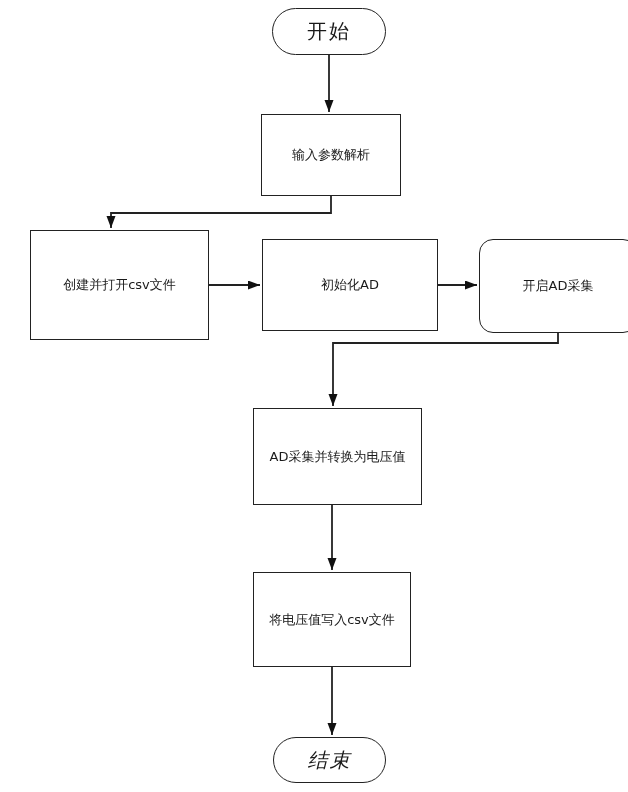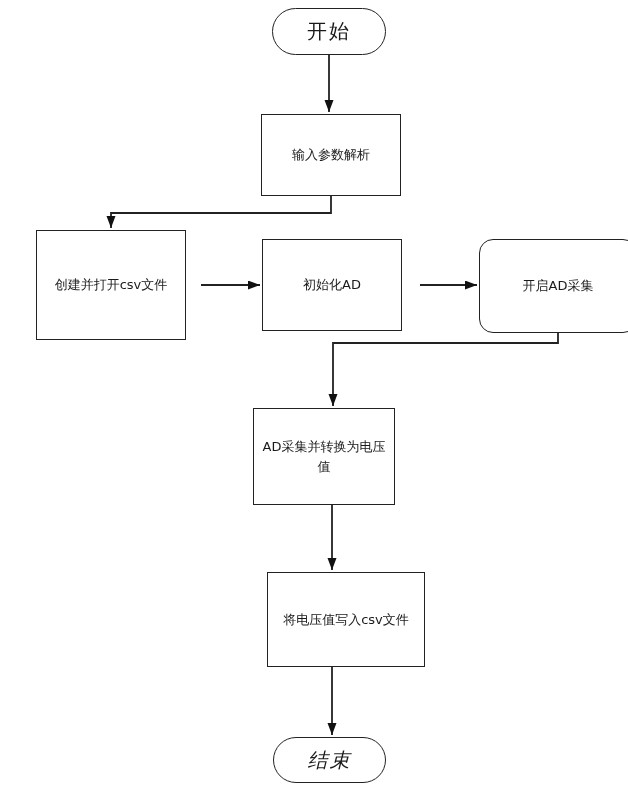--- a/index.html
+++ b/index.html
@@ -33,25 +33,25 @@
     font-size: 20px;
     letter-spacing: 2px;
   }
   .process {
     font-size: 13px;
     line-height: 1.5;
     padding: 0 3px;
   }
   #n-start   { left: 256px; top: 8px;   width: 114px; height: 47px; }
   #n-parse   { left: 245px; top: 114px; width: 140px; height: 82px; }
-  #n-csv     { left: 20px;   top: 230px; width: 150px; height: 110px; }
-  #n-init    { left: 246px; top: 239px; width: 140px; height: 92px; }
+  #n-csv     { left: 14px;   top: 230px; width: 179px; height: 110px; }
+  #n-init    { left: 246px; top: 239px; width: 176px; height: 92px; }
   #n-startad { left: 463px; top: 239px; width: 158px; height: 94px; border-radius: 14px; }
-  #n-convert { left: 237px; top: 408px; width: 142px; height: 97px; }
-  #n-write   { left: 251px; top: 572px; width: 158px; height: 95px; }
+  #n-convert { left: 237px; top: 408px; width: 169px; height: 97px; }
+  #n-write   { left: 237px; top: 572px; width: 158px; height: 95px; }
   #n-end     { left: 257px; top: 737px; width: 113px; height: 46px; font-style: italic; }
 </style>
 </head>
 <body>
 
 <div class="canvas">
 
   <svg class="connector-layer" viewBox="0 0 628 792" xmlns="http://www.w3.org/2000/svg">
     <defs>
       <marker id="arrow" markerUnits="userSpaceOnUse" markerWidth="14" markerHeight="12" refX="12" refY="4.5" orient="auto">

